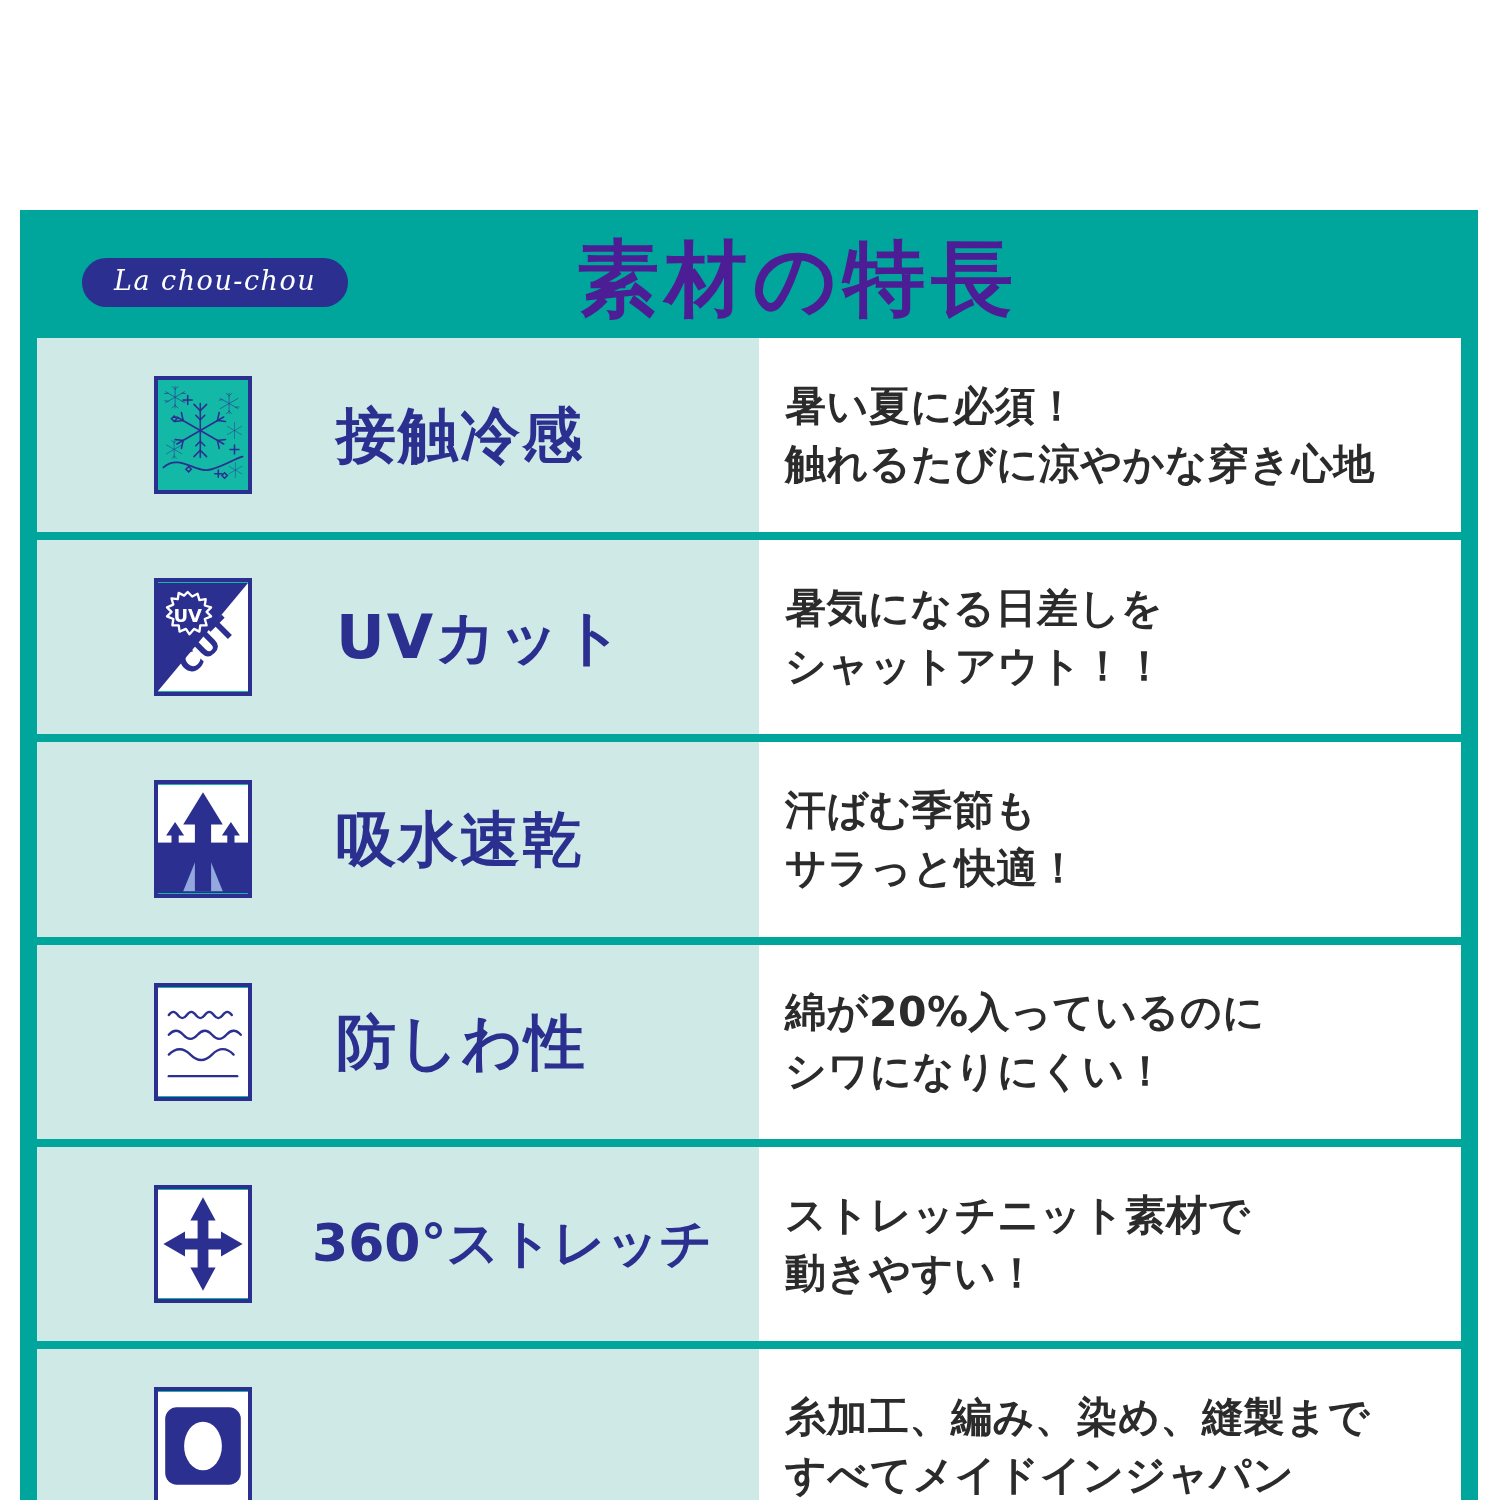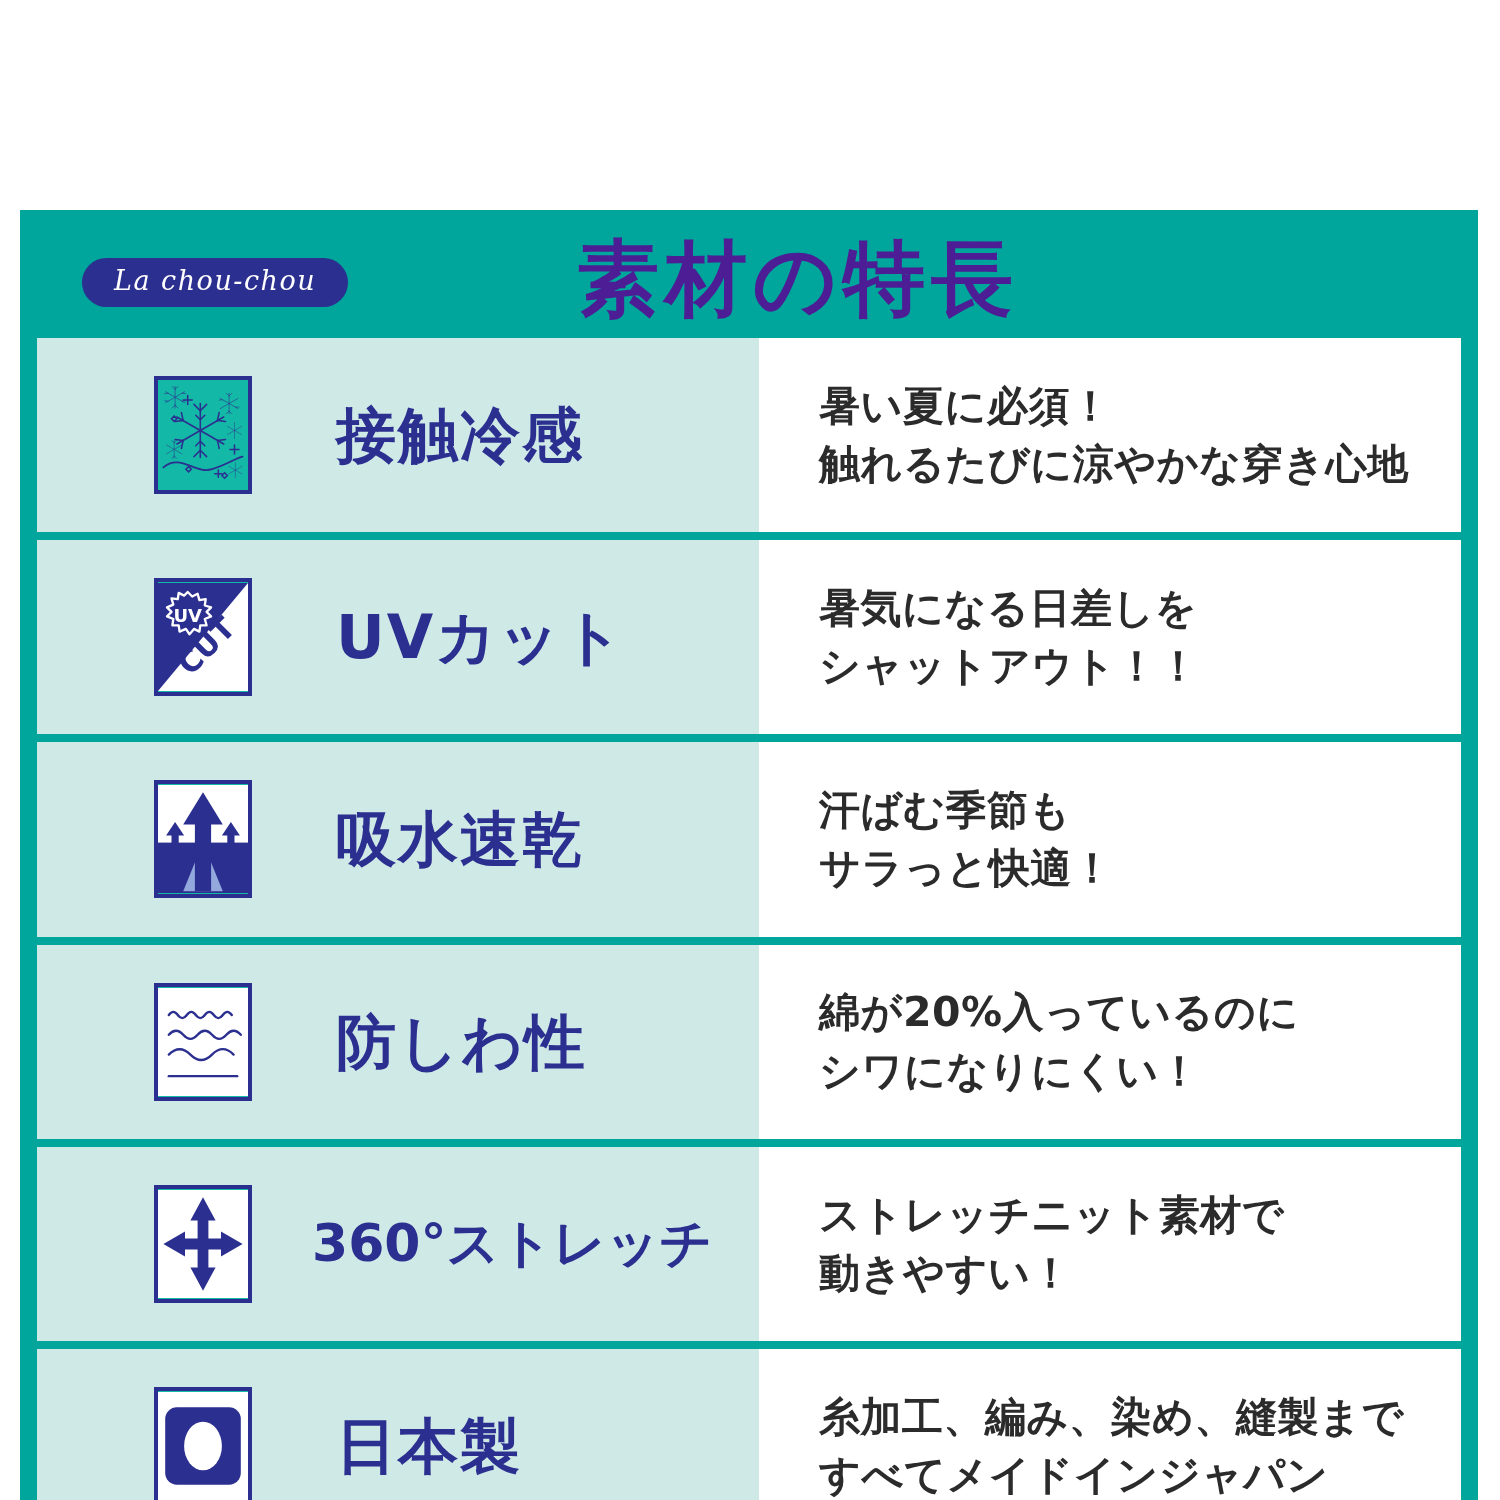--- a/index.html
+++ b/index.html
@@ -85,21 +85,21 @@
     align-items: center;
     padding-left: 117px;
     box-sizing: border-box;
   }
   .row-right {
     flex: 1 1 auto;
     background: #ffffff;
     display: flex;
     flex-direction: column;
     justify-content: center;
-    padding-left: 60px;
+    padding-left: 26px;
     box-sizing: border-box;
   }
 
   
   .icon-box {
     flex: 0 0 auto;
     width: 98px;
     height: 118px;
     border: 4px solid #2b2f8f;
     background: #14b8a6;
@@ -328,21 +328,20 @@
 
     <div class="feature-row">
       <div class="row-left">
         <div class="icon-box">
           <svg viewBox="0 0 100 120" xmlns="http://www.w3.org/2000/svg">
             <rect x="0" y="0" width="100" height="120" fill="#ffffff"></rect>
             <rect x="8" y="17" width="84" height="86" rx="13" ry="13" fill="#2b2f8f"></rect>
             <ellipse cx="50" cy="60" rx="21" ry="27" fill="#ffffff"></ellipse>
           </svg>
         </div>
-        <div class="feature-label">日本製</div>
       </div>
       <div class="row-right">
         <div class="desc-line">糸加工、編み、染め、縫製まで</div>
         <div class="desc-line">すべてメイドインジャパン</div>
       </div>
     </div>
 
   </div>
 </div>
 

